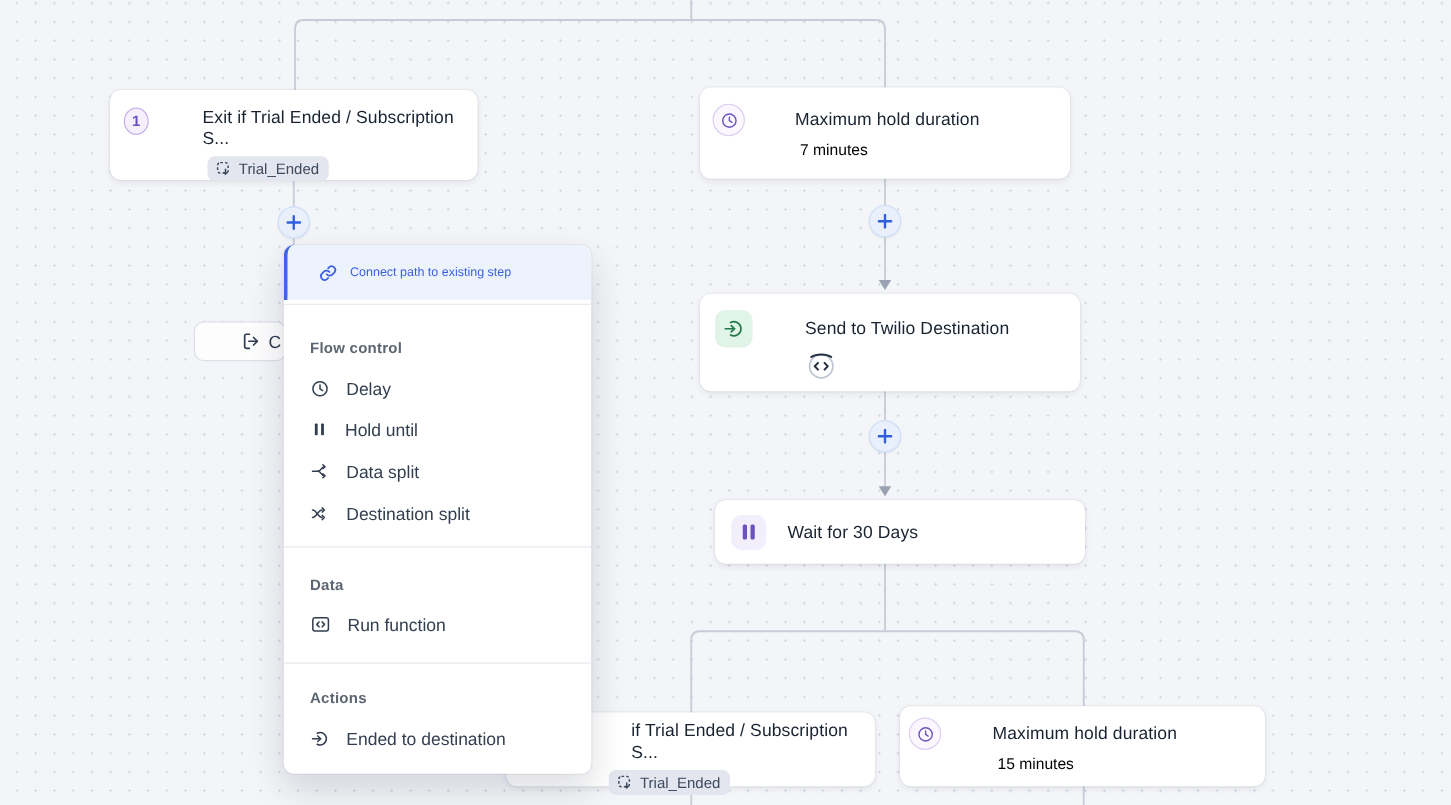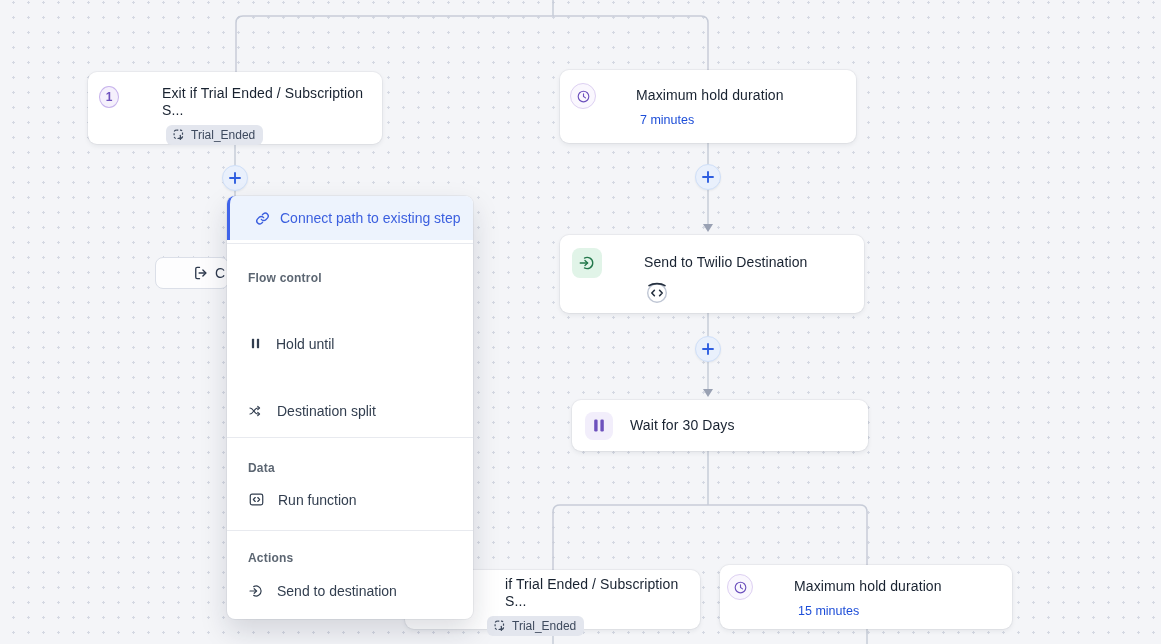--- a/index.html
+++ b/index.html
@@ -5,21 +5,21 @@
   html,body{margin:0;padding:0;width:1161px;height:644px;overflow:hidden;
     font-family:"Liberation Sans","DejaVu Sans",sans-serif;}
   .canvas{position:absolute;inset:0;background:#f4f5f8;
     background-image:radial-gradient(circle,#d4d8e2 1.1px,transparent 1.1px);
     background-size:15px 15px;background-position:6px 10px;}
   svg.connectors{position:absolute;left:0;top:0;z-index:1;}
   .card{position:absolute;z-index:2;background:#fff;border-radius:9px;
     box-shadow:0 0 0 1px rgba(23,32,49,.04),0 2px 5px rgba(23,32,49,.08);
     display:flex;align-items:flex-start;box-sizing:border-box;}
   .card-title{font-size:14px;font-weight:500;color:#182230;letter-spacing:.1px;line-height:17px;}
-  .card-sub{font-size:12.5px;color:#1d4ed8;text-align:center;}
+  .card-sub{font-size:12.5px;color:#000000;text-align:center;}
   .num-circle{width:22px;height:22px;border-radius:50%;background:#f5f0fc;border:1px solid #c7b3ec;
     color:#6d51bd;font-size:12px;font-weight:600;display:flex;align-items:center;justify-content:center;box-sizing:border-box;}
   .clock-circle{width:26px;height:26px;border-radius:50%;background:#faf7fe;border:1px solid #ddd0f2;
     color:#6d51bd;display:flex;align-items:center;justify-content:center;box-sizing:border-box;}
   .green-square{width:30px;height:30px;border-radius:8px;background:#e1f4e8;color:#22774a;
     display:flex;align-items:center;justify-content:center;}
   .pause-square{width:28px;height:28px;border-radius:8px;background:#f2eefb;color:#6d51bd;
     display:flex;align-items:center;justify-content:center;}
   .badge{display:inline-flex;align-items:center;gap:5px;background:#e3e6ee;border-radius:6px;
     padding:3px 8px 3px 6px;font-size:12px;font-weight:400;color:#3e4a5e;line-height:14px;}
@@ -28,21 +28,21 @@
     border:1px solid #cfdff8;display:flex;align-items:center;justify-content:center;box-sizing:border-box;
     box-shadow:0 1px 2px rgba(23,32,49,.06);cursor:pointer;}
   .partial-btn{position:absolute;z-index:2;left:155px;top:257px;width:74px;height:32px;background:#fdfdfe;
     border:1px solid #dbdfe8;border-radius:8px;box-sizing:border-box;display:flex;align-items:center;
     justify-content:flex-end;gap:5px;padding-right:3px;overflow:hidden;color:#2e3a4e;
     font-size:14px;font-weight:500;}
   .menu{position:absolute;z-index:10;left:227px;top:196px;width:246px;height:423px;background:#fff;
     border-radius:8px;box-shadow:0 0 0 1px rgba(20,30,55,.05),0 12px 28px rgba(20,30,55,.15);}
   .menu-selected{position:absolute;left:0;right:0;top:0;height:44px;background:#edf3fd;
     border-left:3px solid #3f63e9;border-radius:8px 8px 0 0;display:flex;align-items:center;
-    padding-left:24px;gap:9px;box-sizing:border-box;color:#3b5fdf;font-size:14px;font-weight:500;cursor:pointer;}
+    padding-left:24px;gap:9px;box-sizing:border-box;color:#3b5fdf;font-size:10px;font-weight:500;cursor:pointer;}
   .menu-divider{position:absolute;left:0;right:0;height:1px;background:#e8eaef;}
   .menu-header{position:absolute;left:21px;height:14px;font-size:12px;font-weight:700;color:#5c6672;
     letter-spacing:.2px;display:flex;align-items:center;}
   .menu-row{position:absolute;left:0;right:0;height:27px;display:flex;align-items:center;
     padding-left:21px;gap:13px;box-sizing:border-box;font-size:14px;color:#323e4f;cursor:pointer;}
   .menu-row svg,.menu-selected svg{flex:0 0 auto;}
   .col{display:flex;flex-direction:column;align-items:flex-start;margin-left:27px;}
 </style>
 </head>
 <body>
@@ -189,29 +189,46 @@
       <svg width="17" height="17" viewBox="0 0 24 24" fill="none" stroke="currentColor" stroke-width="1.9" stroke-linecap="round" stroke-linejoin="round">
         <path d="M10.4 13.2a4.2 4.2 0 0 0 6.3.45l2.5-2.5a4.2 4.2 0 0 0-5.9-5.9l-1.4 1.4"></path>
         <path d="M13.6 10.8a4.2 4.2 0 0 0-6.3-.45l-2.5 2.5a4.2 4.2 0 0 0 5.9 5.9l1.4-1.4"></path>
       </svg>
       <span>Connect path to existing step</span>
     </div>
     <div class="menu-divider" style="top:47px;"></div>
 
     <div class="menu-header" style="top:75px;">Flow control</div>
 
+    <div class="menu-row" style="top:101px;">
+      <svg width="16" height="16" viewBox="0 0 24 24" fill="none">
+        <circle cx="12" cy="12" r="8.5" stroke="currentColor" stroke-width="1.8"></circle>
+        <path d="M12 7.5V12l3.2 2.2" stroke="currentColor" stroke-width="1.8" stroke-linecap="round"></path>
+      </svg>
+      <span>Delay</span>
+    </div>
 
     <div class="menu-row" style="top:134px;">
       <svg width="15" height="15" viewBox="0 0 24 24" fill="currentColor">
         <rect x="6.2" y="4.5" width="3.6" height="15" rx="1"></rect>
         <rect x="14.2" y="4.5" width="3.6" height="15" rx="1"></rect>
       </svg>
       <span>Hold until</span>
     </div>
 
+    <div class="menu-row" style="top:167px;">
+      <svg width="16" height="16" viewBox="0 0 24 24" fill="none" stroke="currentColor" stroke-width="1.8" stroke-linecap="round" stroke-linejoin="round">
+        <path d="M3 12h6.5"></path>
+        <path d="M9.5 12c4.5 0 3.5-5.5 8-5.5"></path>
+        <path d="M9.5 12c4.5 0 3.5 5.5 8 5.5"></path>
+        <path d="M15.4 4.2 18 6.5 15.4 8.8"></path>
+        <path d="M15.4 15.2 18 17.5 15.4 19.8"></path>
+      </svg>
+      <span>Data split</span>
+    </div>
 
     <div class="menu-row" style="top:201px;">
       <svg width="16" height="16" viewBox="0 0 24 24" fill="none" stroke="currentColor" stroke-width="1.8" stroke-linecap="round" stroke-linejoin="round">
         <path d="M3 7.5c5 0 6.5 9 11.5 9"></path>
         <path d="M3 16.5c5 0 6.5-9 11.5-9"></path>
         <path d="M14.6 14 17.3 16.5 14.6 19"></path>
         <path d="M14.6 5 17.3 7.5 14.6 10"></path>
       </svg>
       <span>Destination split</span>
     </div>
@@ -230,17 +247,17 @@
 
     <div class="menu-divider" style="top:334px;"></div>
     <div class="menu-header" style="top:355px;">Actions</div>
 
     <div class="menu-row" style="top:381px;">
       <svg width="16" height="16" viewBox="0 0 24 24" fill="none" stroke="currentColor" stroke-width="1.8" stroke-linecap="round">
         <path d="M8.6 5.4 A7.5 7.5 0 1 1 8.6 18.6"></path>
         <path d="M3 12h9.5"></path>
         <path d="M9.3 8.6 12.8 12l-3.5 3.4"></path>
       </svg>
-      <span>Send to destination</span>
+      <span>Ended to destination</span>
     </div>
   </div>
 
 </div>
 
 </body></html>

